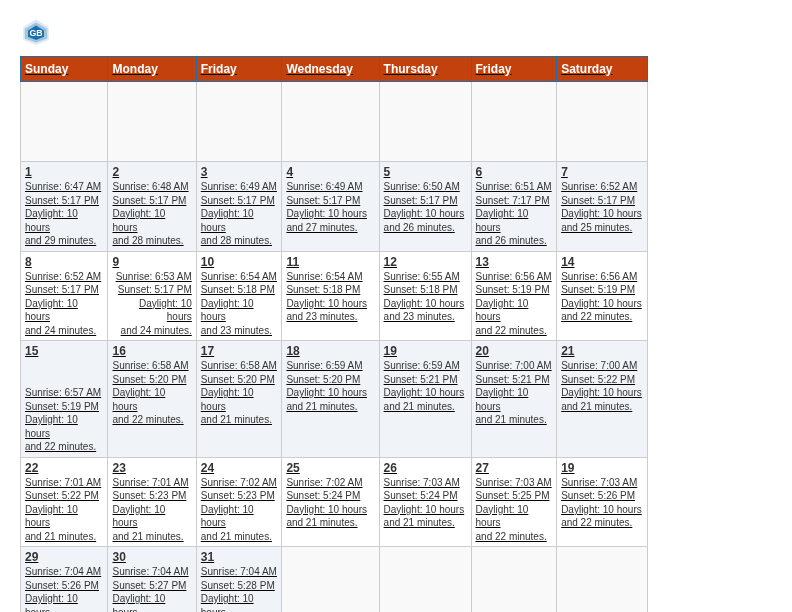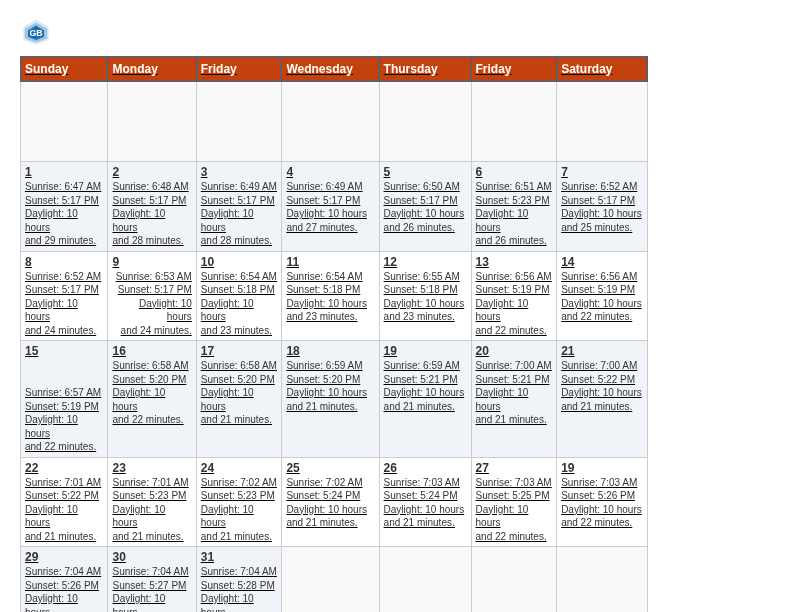--- a/index.html
+++ b/index.html
@@ -175,21 +175,21 @@
           <td>
             <span class="day-number">5</span>
             <div class="day-info" style="white-space: pre-line;">Sunrise: 6:50 AM
 Sunset: 5:17 PM
 Daylight: 10 hours
 and 26 minutes.</div>
           </td>
           <td>
             <span class="day-number">6</span>
             <div class="day-info" style="white-space: pre-line;">Sunrise: 6:51 AM
-Sunset: 5:23 PM
+Sunset: 7:17 PM
 Daylight: 10 hours
 and 26 minutes.</div>
           </td>
           <td>
             <span class="day-number">7</span>
             <div class="day-info" style="white-space: pre-line;">Sunrise: 6:52 AM
 Sunset: 5:17 PM
 Daylight: 10 hours
 and 25 minutes.</div>
           </td>

